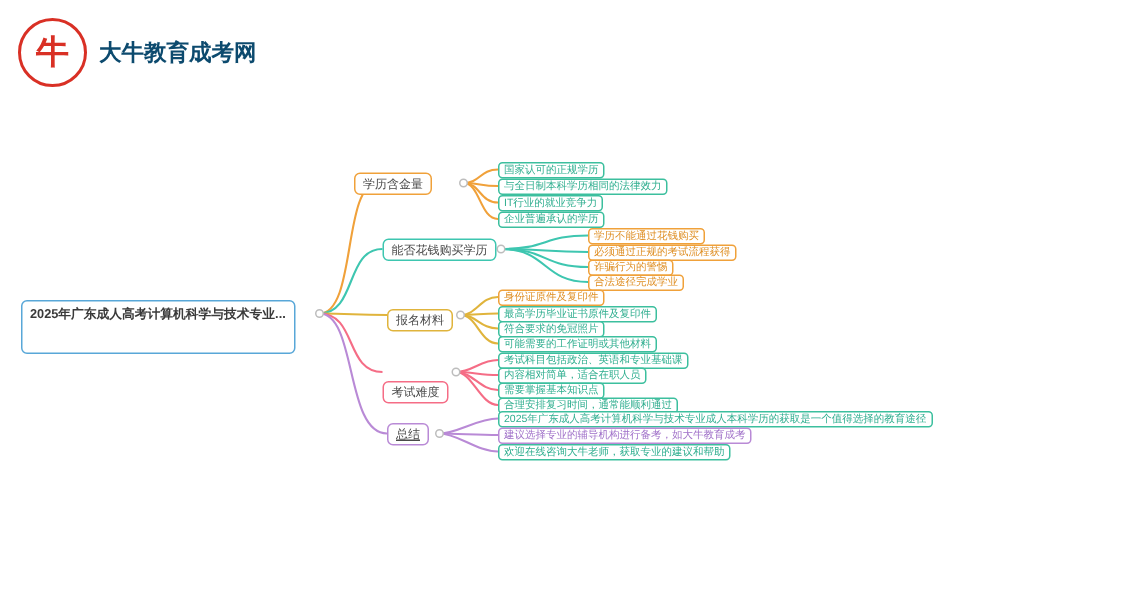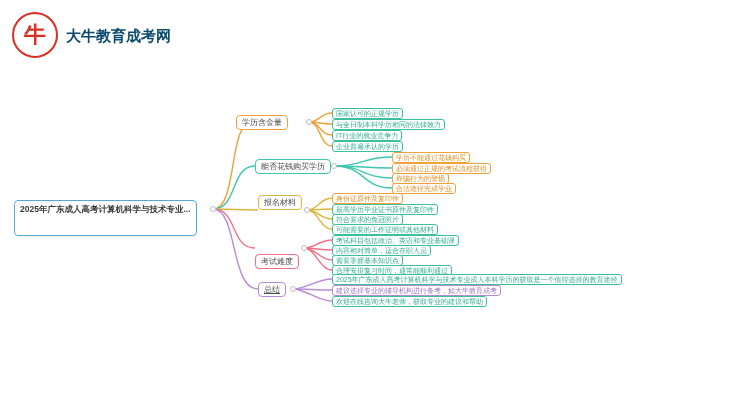--- a/index.html
+++ b/index.html
@@ -85,21 +85,21 @@
     <div class="logo-circle">牛</div>
     <div>
       <div class="brand-name">大牛教育成考网</div>
     </div>
   </div>
 
   <div class="node root" style="left:14px;top:200px;">2025年广东成人高考计算机科学与技术专业...</div>
 
   <div class="node branch bd-orange" style="left:236px;top:115px;">学历含金量</div>
   <div class="node branch bd-teal" style="left:255px;top:159px;">能否花钱购买学历</div>
-  <div class="node branch bd-yellow" style="left:258px;top:195px;">报名材料</div>
+  <div class="node branch bd-yellow" style="left:258px;top:206px;">报名材料</div>
   <div class="node branch bd-pink" style="left:255px;top:254px;">考试难度</div>
   <div class="node branch bd-purple" style="left:258px;top:282px;text-decoration:underline;">总结</div>
 
   <div class="node child cb-teal" style="left:332px;top:108px;">国家认可的正规学历</div>
   <div class="node child cb-teal" style="left:332px;top:119px;">与全日制本科学历相同的法律效力</div>
   <div class="node child cb-teal" style="left:332px;top:130px;">IT行业的就业竞争力</div>
   <div class="node child cb-teal" style="left:332px;top:141px;">企业普遍承认的学历</div>
 
   <div class="node child cb-orange" style="left:392px;top:152px;">学历不能通过花钱购买</div>
   <div class="node child cb-orange" style="left:392px;top:163px;">必须通过正规的考试流程获得</div>

